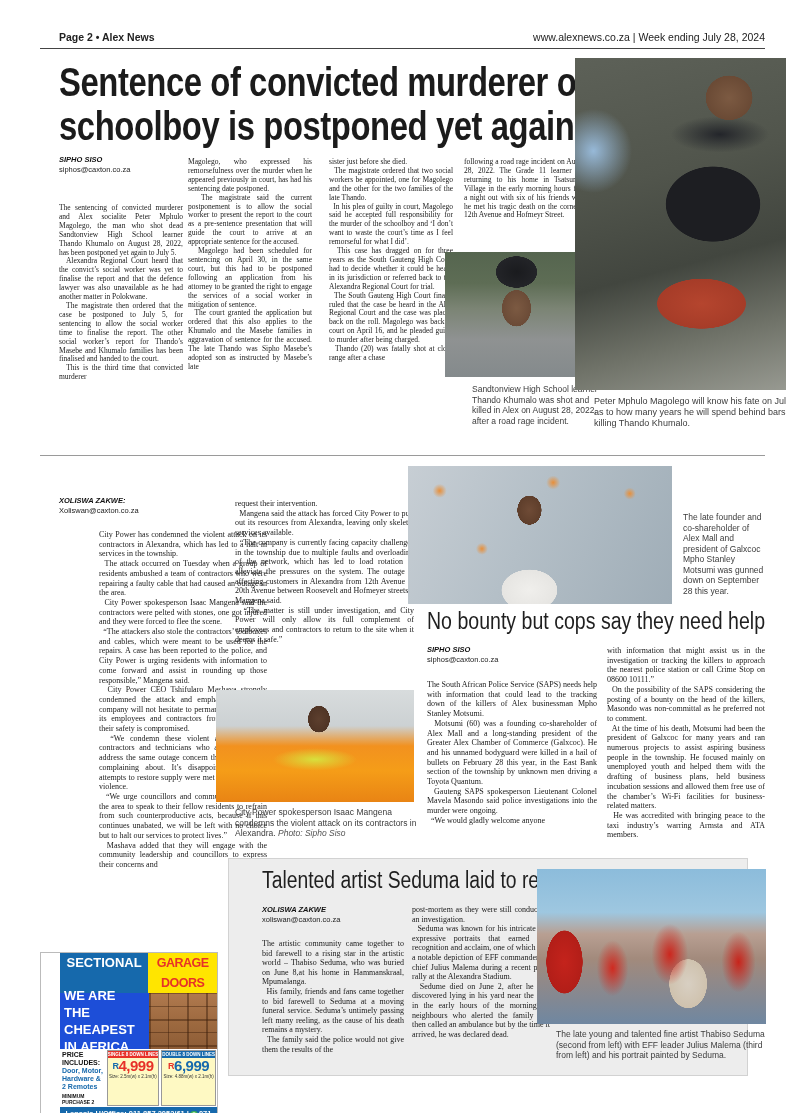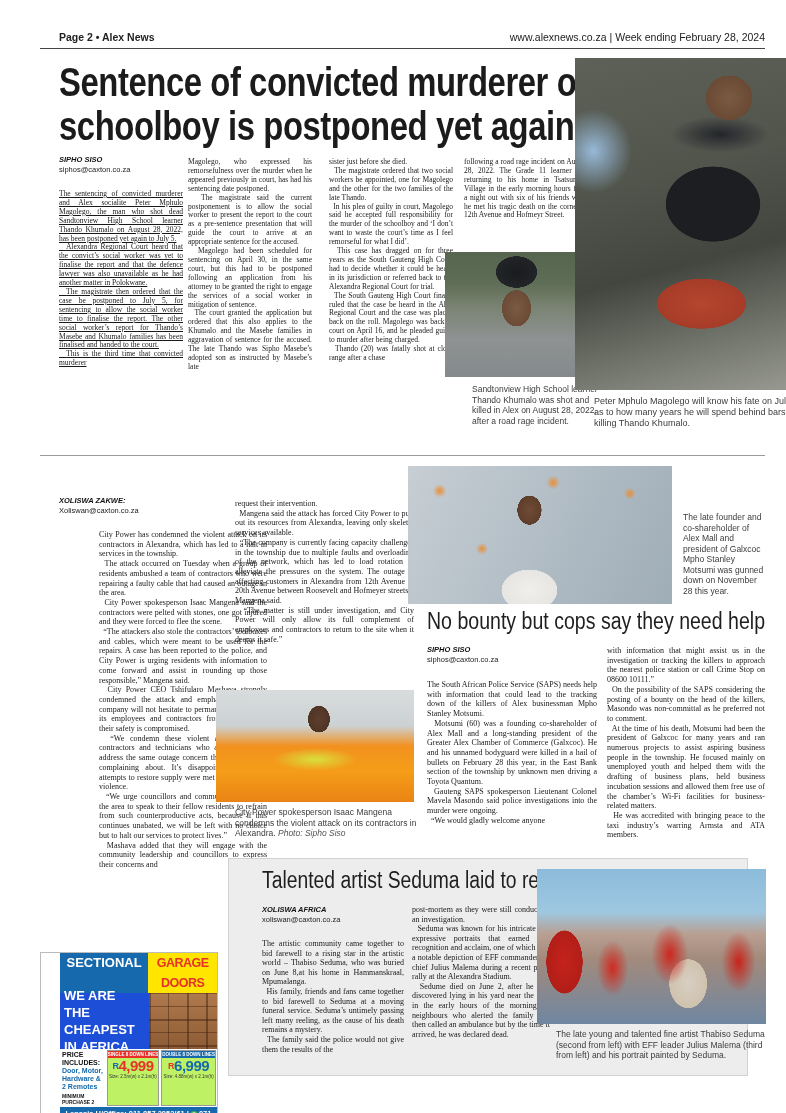--- a/index.html
+++ b/index.html
@@ -72,49 +72,49 @@
   .ad-sectional{background:#1669ac;color:#fff;font-weight:700;font-size:13px;line-height:20px;text-align:center;width:100px;}
   .ad-garage{background:#ffe500;color:#e73128;font-weight:700;font-size:12.5px;line-height:20px;text-align:center;
              width:78px;letter-spacing:-0.5px;}
   .ad-cheap{background:#1d4ed8;color:#fff;font-weight:700;font-size:13px;line-height:17px;text-align:left;
             width:100px;height:56px;display:flex;align-items:center;justify-content:center;padding:0 4px;box-sizing:border-box;}
   .ad-doorimg{width:78px;height:56px;}
   .ad-info{width:64px;padding:2px 2px;box-sizing:border-box;}
   .ad-inc1{font-size:7px;font-weight:700;color:#111;line-height:8px;}
   .ad-inc2{font-size:7px;font-weight:700;color:#1669ac;line-height:8px;}
   .ad-min{font-size:5px;font-weight:700;color:#111;margin-top:2px;}
-  .pricebox{width:56px;border:1px solid #999;box-sizing:border-box;margin:1px;background:#bef264;}
+  .pricebox{width:56px;border:1px solid #999;box-sizing:border-box;margin:1px;background:#fef9c3;}
   .plabel{font-size:4.5px;font-weight:700;color:#fff;text-align:center;line-height:7px;white-space:nowrap;overflow:hidden;}
   .plabel.red{background:#e73128;} .plabel.blue{background:#1669ac;}
   .pval{text-align:center;font-weight:800;font-size:15px;line-height:16px;letter-spacing:-0.5px;}
   .pval .r1{color:#1669ac;font-size:9px;vertical-align:top;} .pval.c1{color:#e73128;}
   .pval .r2{color:#e73128;font-size:9px;vertical-align:top;} .pval.c2{color:#1669ac;}
   .psize{font-size:4.5px;color:#333;text-align:center;line-height:6px;}
   .ad-contact{background:#1669ac;color:#fff;font-weight:700;font-size:7.5px;line-height:14px;text-align:center;width:100%;}
   .wa{display:inline-block;width:8px;height:8px;border-radius:50%;background:#3fb54a;color:#fff;font-size:6px;
       line-height:8px;text-align:center;vertical-align:-1px;margin:0 1px;}
 </style>
 </head>
 <body>
 
 <div id="page">
 
   <div class="abs hdr" style="left:40px;top:31px;font-weight:600;">Page 2 • Alex News</div>
-  <div class="abs hdr" style="left:400px;top:31px;width:346px;text-align:right;">www.alexnews.co.za | Week ending February 28, 2024</div>
+  <div class="abs hdr" style="left:400px;top:31px;width:346px;text-align:right;">www.alexnews.co.za | Week ending July 28, 2024</div>
   <div class="abs hdr-rule" style="left:40px;top:48px;width:706px;"></div>
 
   <div class="abs h-main" style="left:40px;top:60px;">
     <span class="squeeze">Sentence of convicted murderer of</span><br>
     <span class="squeeze">schoolboy is postponed yet again</span>
   </div>
 
   <div class="abs by-name" style="left:40px;top:155px;">SIPHO SISO</div>
   <div class="abs by-mail" style="left:40px;top:165px;">siphos@caxton.co.za</div>
 
-  <div class="abs bt bt-lead" style="left:40px;top:190px;width:124px;height:256px;text-decoration:underline;">The sentencing of convicted murderer and Alex socialite Peter Mphulo Magolego, the man who shot dead Sandtonview High School learner Thando Khumalo on August 28, 2022, has been postponed yet again to July 5.
+  <div class="abs bt bt-lead" style="left:40px;top:204px;width:124px;height:256px;">The sentencing of convicted murderer and Alex socialite Peter Mphulo Magolego, the man who shot dead Sandtonview High School learner Thando Khumalo on August 28, 2022, has been postponed yet again to July 5.
   Alexandra Regional Court heard that the convict’s social worker was yet to finalise the report and that the defence lawyer was also unavailable as he had another matter in Polokwane.
   The magistrate then ordered that the case be postponed to July 5, for sentencing to allow the social worker time to finalise the report. The other social worker’s report for Thando’s Masebe and Khumalo families has been finalised and handed to the court.
   This is the third time that convicted murderer</div>
   <div class="abs bt bt-lead" style="left:169px;top:158px;width:124px;height:288px;">Magolego, who expressed his remorsefulness over the murder when he appeared previously in court, has had his sentencing date postponed.
   The magistrate said the current postponement is to allow the social worker to present the report to the court as a pre-sentence presentation that will guide the court to arrive at an appropriate sentence for the accused.
   Magolego had been scheduled for sentencing on April 30, in the same court, but this had to be postponed following an application from his attorney to be granted the right to engage the services of a social worker in mitigation of sentence.
   The court granted the application but ordered that this also applies to the Khumalo and the Masebe families in aggravation of sentence for the accused. The late Thando was Sipho Masebe’s adopted son as instructed by Masebe’s late</div>
   <div class="abs bt bt-lead" style="left:310px;top:158px;width:124px;height:288px;">sister just before she died.
   The magistrate ordered that two social workers be appointed, one for Magolego and the other for the two families of the late Thando.
   In his plea of guilty in court, Magolego said he accepted full responsibility for the murder of the schoolboy and ‘I don’t want to waste the court’s time as I feel remorseful for what I did’.
@@ -146,42 +146,42 @@
   Mangena said the attack has forced City Power to pull out its resources from Alexandra, leaving only skeletal services available.
   “The company is currently facing capacity challenges in the township due to multiple faults and overloading of the network, which has led to load rotation to alleviate the pressures on the system. The outage is affecting customers in Alexandra from 12th Avenue to 20th Avenue between Roosevelt and Hofmeyer streets,” Mangena said.
   “The matter is still under investigation, and City Power will only allow its full complement of employees and contractors to return to the site when it deems it safe.”</div>
 
   <div class="abs ph ph-mangena" style="left:216px;top:690px;width:179px;height:112px;"></div>
   <div class="abs cap-sm" style="left:216px;top:807px;width:182px;">
     <span>City Power spokesperson Isaac Mangena condemns the violent attack on its contractors in Alexandra. </span><span class="credit">Photo: Sipho Siso</span>
   </div>
 
   <div class="abs ph ph-motsumi" style="left:408px;top:466px;width:245px;height:138px;"></div>
-  <div class="abs cap-sm" style="left:664px;top:512px;width:82px;">The late founder and co-shareholder of Alex Mall and president of Galxcoc Mpho Stanley Motsumi was gunned down on November 28 this year.</div>
+  <div class="abs cap-sm" style="left:664px;top:512px;width:82px;">The late founder and co-shareholder of Alex Mall and president of Galxcoc Mpho Stanley Motsumi was gunned down on September 28 this year.</div>
 
   <div class="abs h-sub" style="left:408px;top:608px;font-size:23px;">
     <span class="sq9" style="transform:scaleX(.85);">No bounty but cops say they need help</span>
   </div>
   <div class="abs by-name" style="left:408px;top:645px;">SIPHO SISO</div>
   <div class="abs by-mail" style="left:408px;top:655px;">siphos@caxton.co.za</div>
 
   <div class="abs bt bt-med" style="left:408px;top:680px;width:170px;height:230px;font-family:Liberation Serif, serif;">The South African Police Service (SAPS) needs help with information that could lead to the tracking down of the killers of Alex businessman Mpho Stanley Motsumi.
   Motsumi (60) was a founding co-shareholder of Alex Mall and a long-standing president of the Greater Alex Chamber of Commerce (Galxcoc). He and his unnamed bodyguard were killed in a hail of bullets on February 28 this year, in the East Bank section of the township by unknown men driving a Toyota Quantum.
   Gauteng SAPS spokesperson Lieutenant Colonel Mavela Masondo said police investigations into the murder were ongoing.
   “We would gladly welcome anyone</div>
   <div class="abs bt bt-med" style="left:588px;top:646px;width:158px;height:296px;">with information that might assist us in the investigation or tracking the killers to approach the nearest police station or call Crime Stop on 08600 10111.”
   On the possibility of the SAPS considering the posting of a bounty on the head of the killers, Masondo was non-committal as he preferred not to comment.
   At the time of his death, Motsumi had been the president of Galxcoc for many years and ran numerous projects to assist aspiring business people in the township. He focused mainly on unemployed youth and helped them with the drafting of business plans, held business incubation sessions and allowed them free use of the chamber’s Wi-Fi facilities for business-related matters.
   He was accredited with bringing peace to the taxi industry’s warring Armsta and ATA members.</div>
 
   <div class="abs gbox" style="left:228px;top:858px;width:520px;height:218px;">
     <div class="abs h-sub" style="left:14px;top:8px;font-size:23px;">
       <span class="sq9" style="transform:scaleX(.84);">Talented artist Seduma laid to rest</span>
     </div>
-    <div class="abs by-name" style="left:14px;top:46px;">XOLISWA AFRICA</div>
+    <div class="abs by-name" style="left:14px;top:46px;">XOLISWA ZAKWE</div>
     <div class="abs by-mail" style="left:14px;top:56px;">xoliswan@caxton.co.za</div>
     <div class="abs bt bt-sm" style="left:14px;top:80px;width:142px;height:130px;">The artistic community came together to bid farewell to a rising star in the artistic world – Thabiso Seduma, who was buried on June 8,at his home in Hammanskraal, Mpumalanga.
   His family, friends and fans came together to bid farewell to Seduma at a moving funeral service. Seduma’s untimely passing left many reeling, as the cause of his death remains a mystery.
   The family said the police would not give them the results of the</div>
     <div class="abs bt bt-sm" style="left:164px;top:46px;width:138px;height:168px;">post-mortem as they were still conducting an investigation.
   Seduma was known for his intricate and expressive portraits that earned him recognition and acclaim, one of which was a notable depiction of EFF commander-in-chief Julius Malema during a recent party rally at the Alexandra Stadium.
   Sedume died on June 2, after he was discovered lying in his yard near the gate in the early hours of the morning by neighbours who alerted the family and then called an ambulance but by the time it arrived, he was declared dead.</div>
     <div class="abs ph ph-eff" style="left:308px;top:10px;width:210px;height:155px;"></div>
     <div class="abs cap-sm" style="left:308px;top:170px;width:210px;">The late young and talented fine artist Thabiso Seduma (second from left) with EFF leader Julius Malema (third from left) and his portrait painted by Seduma.</div>
   </div>

